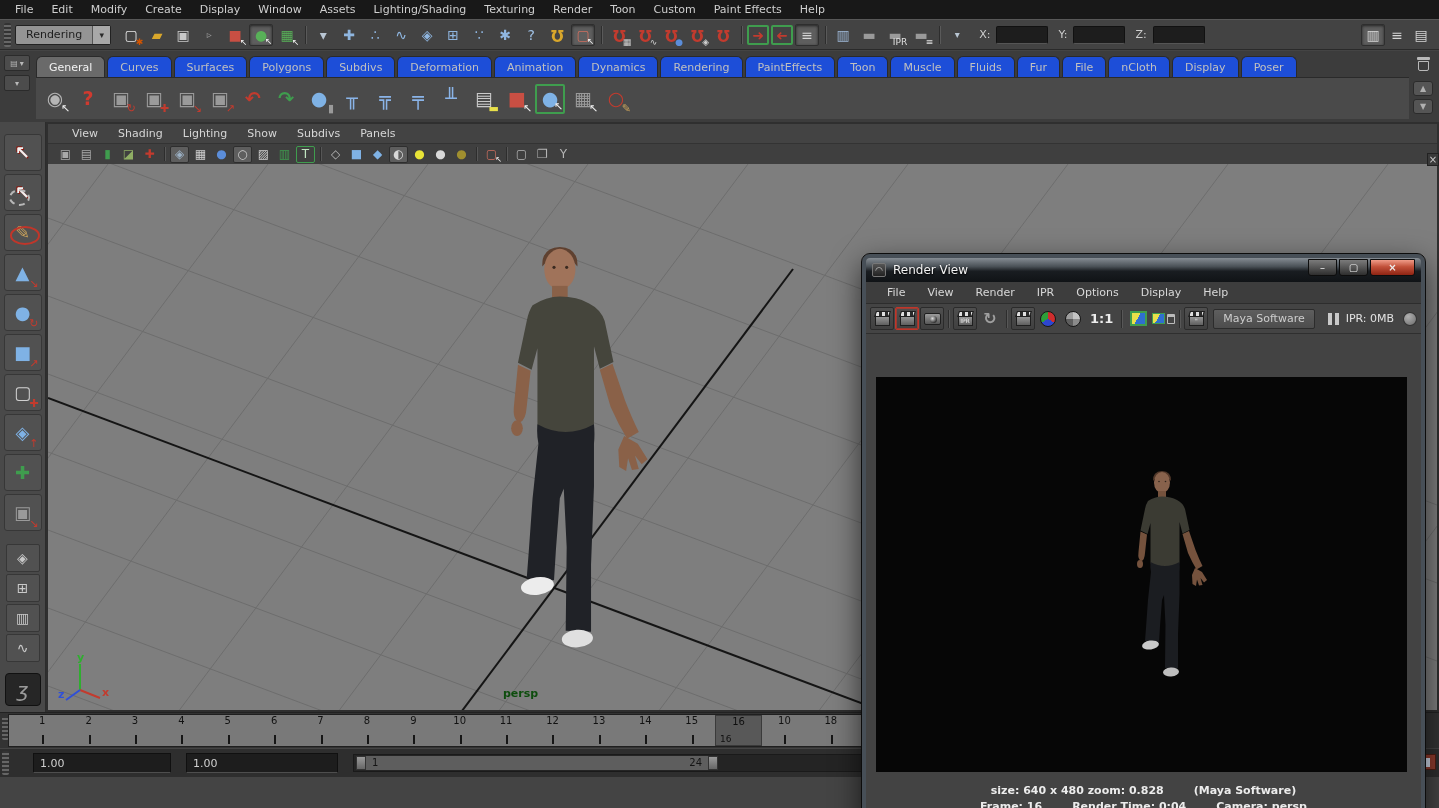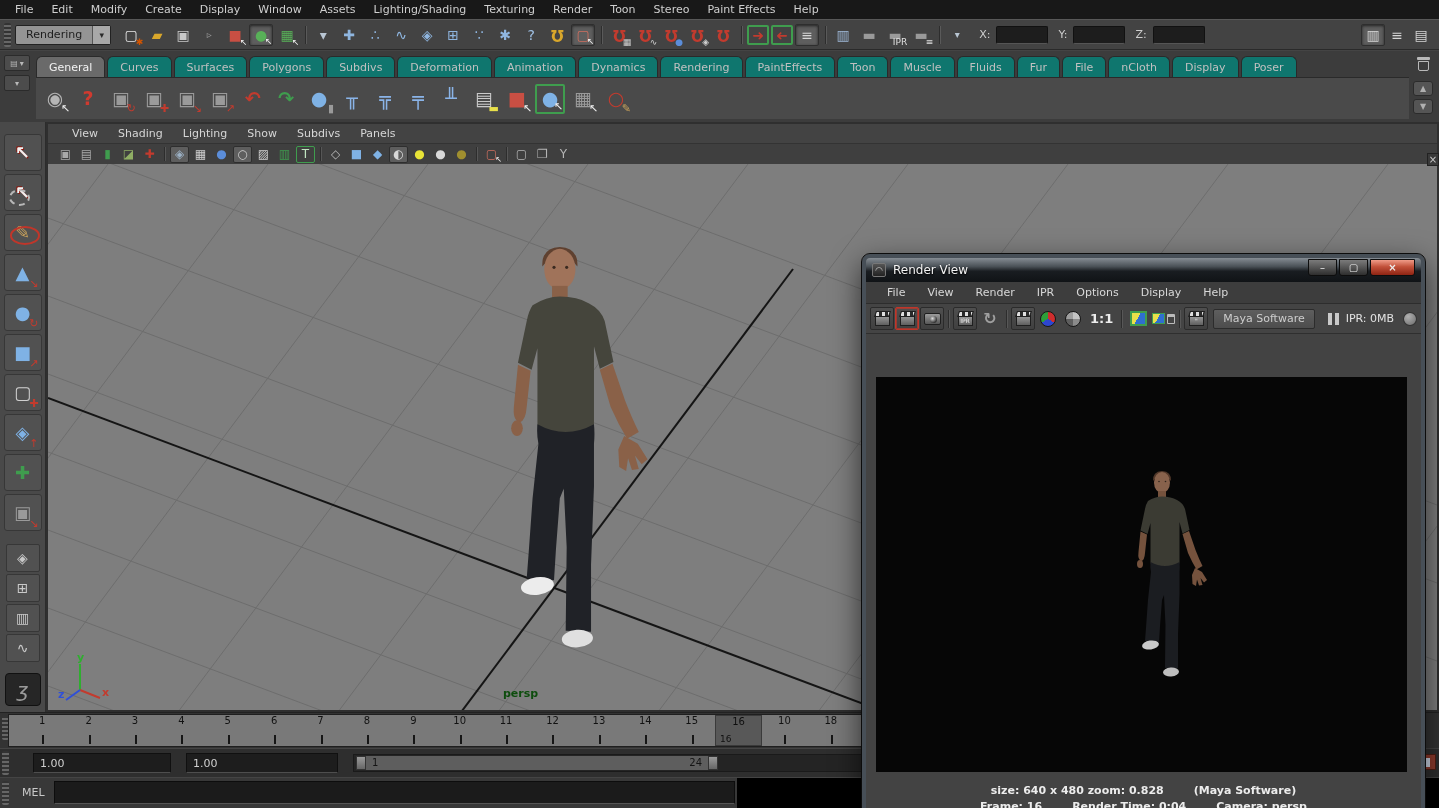--- a/index.html
+++ b/index.html
@@ -38,21 +38,21 @@
                border-bottom-color:#555;border-radius:2px;color:#ccc;font-size:11px;padding:0 4px;}
   .toolbar-right{margin-left:auto;display:flex;align-items:center;margin-right:6px;}
 
   
   .shelf{position:absolute;left:0;top:51px;width:1439px;height:71px;background:#3c3c3c;}
   .shelf-left{position:absolute;left:0;top:2px;width:34px;height:66px;display:flex;
               flex-direction:column;gap:4px;align-items:center;padding-top:2px;}
   .shelf-widget{width:26px;height:16px;background:#4c4c4c;border:1px solid #2b2b2b;border-radius:2px;
                 color:#b9b9b9;font-size:8px;display:flex;align-items:center;justify-content:center;gap:2px;}
   .shelf-tabs{position:absolute;left:36px;top:5px;right:30px;height:21px;display:flex;gap:2px;}
-  .tab{height:21px;background:#0f766e;border:1px solid #2a2a2a;border-bottom:none;
+  .tab{height:21px;background:#1d4ed8;border:1px solid #2a2a2a;border-bottom:none;
        border-radius:6px 6px 0 0;color:#c0c0c0;font-size:11px;padding:0 12px;
        display:flex;align-items:center;white-space:nowrap;}
   .tab.active{background:#6a6a6a;color:#f2f2f2;}
   .shelf-icons{position:absolute;left:36px;top:26px;right:30px;height:42px;background:#4a4a4a;
                border-top:1px solid #2a2a2a;display:flex;align-items:center;gap:3px;padding-left:4px;}
   .sbox{width:30px;height:30px;display:inline-flex;align-items:center;justify-content:center;
         position:relative;flex:0 0 auto;}
   .sbox .base{font-size:19px;line-height:1;}
   .sbox .over{position:absolute;right:0;bottom:0;font-size:11px;line-height:1;}
   .sbox.green-box{border:2px solid #3f9d4e;border-radius:2px;}
@@ -252,21 +252,21 @@
       <span class="mitem">Edit</span>
       <span class="mitem">Modify</span>
       <span class="mitem">Create</span>
       <span class="mitem">Display</span>
       <span class="mitem">Window</span>
       <span class="mitem">Assets</span>
       <span class="mitem">Lighting/Shading</span>
       <span class="mitem">Texturing</span>
       <span class="mitem">Render</span>
       <span class="mitem">Toon</span>
-      <span class="mitem">Stereo</span>
+      <span class="mitem">Custom</span>
       <span class="mitem">Paint Effects</span>
       <span class="mitem">Help</span>
     </div>
 
   <div class="toolbar">
     <div class="grip"></div>
     <div class="menuset">
       <span class="menuset-label">Rendering</span>
       <span class="menuset-arrow">▾</span>
     </div>
@@ -923,20 +923,14 @@
     <div class="rr-field" style="left:1008px;width:60px">24.00</div>
     <div class="rr-field" style="left:1085px;width:60px">48.00</div>
     <span class="ddtri" style="left:1152px">▼</span>
     <div class="rr-field" style="left:1168px;width:92px;font-size:10px">No Anim Layer</div>
     <span class="ddtri" style="left:1266px">▼</span>
     <div class="rr-field" style="left:1280px;width:112px;font-size:10px">No Character Set</div>
     <span class="keyicon"></span>
     <span class="akey"></span>
   </div>
 
-  <div class="cmdrow">
-    <div class="grip" style="position:absolute;left:0;top:3px"></div>
-    <span class="cmd-label">MEL</span>
-    <input class="cmd-input" value="" style="">
-    <div class="cmd-results"></div>
-  </div>
 
 </div>
 
 </body></html>

